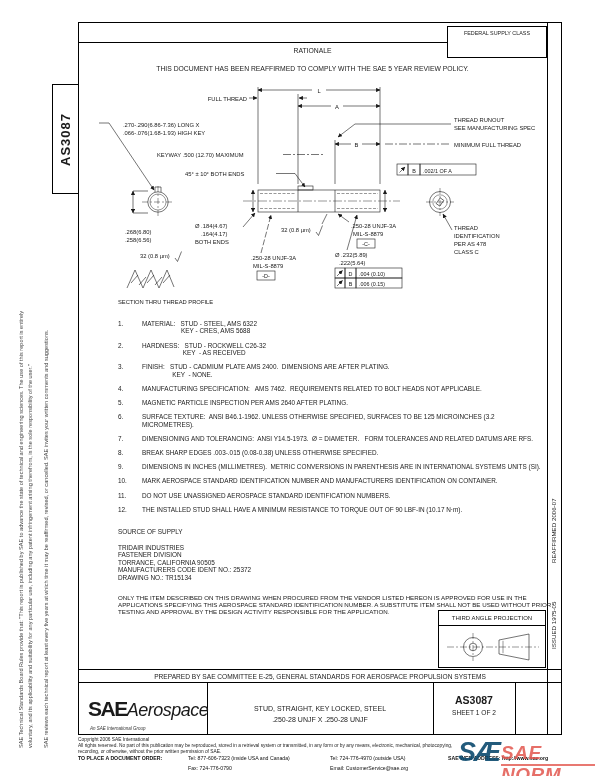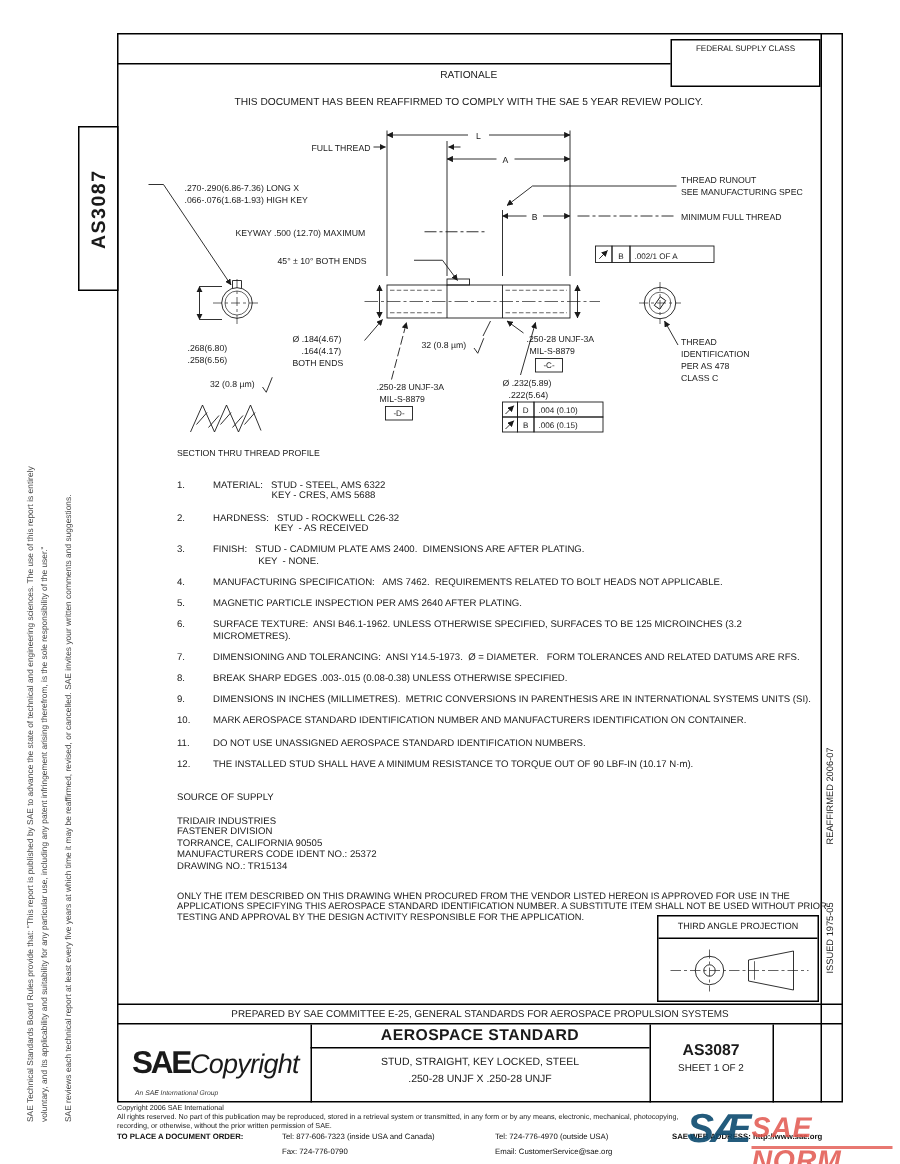--- a/index.html
+++ b/index.html
@@ -335,25 +335,24 @@
 
   <div class="prep-band">
     <span>PREPARED BY SAE COMMITTEE E-25, GENERAL STANDARDS FOR AEROSPACE PROPULSION SYSTEMS</span>
   </div>
 
   <div class="vlineb tb-line" style="left:207px;"></div>
   <div class="vlineb tb-line" style="left:433px;"></div>
   <div class="vlineb tb-line" style="left:515px;"></div>
 
   <div class="t" style="left:88px;top:697px;">
-    <span class="logo-sae">SAE</span><span class="logo-aero">Copyright</span>
+    <span class="logo-sae">SAE</span><span class="logo-aero">Aerospace</span>
   </div>
   <div class="logo-tag">An SAE International Group</div>
 
-  <div class="tb-head">AEROSPACE STANDARD</div>
   <div class="tb-title" style="top:705px;">STUD, STRAIGHT, KEY LOCKED, STEEL</div>
   <div class="tb-title" style="top:716px;">.250-28 UNJF X .250-28 UNJF</div>
   <div class="tb-doc">AS3087</div>
   <div class="tb-sheet">SHEET 1 OF 2</div>
 
   <div class="t fine" style="left:78px;top:737px;">Copyright 2006 SAE International</div>
   <div class="t fine" style="left:78px;top:743px;">All rights reserved. No part of this publication may be reproduced, stored in a retrieval system or transmitted, in any form or by any means, electronic, mechanical, photocopying,</div>
   <div class="t fine" style="left:78px;top:748.5px;">recording, or otherwise, without the prior written permission of SAE.</div>
   <div class="t order" style="left:78px;top:755px;font-weight:bold;">TO PLACE A DOCUMENT ORDER:</div>
   <div class="t order" style="left:188px;top:755px;">Tel: 877-606-7323 (inside USA and Canada)</div>

